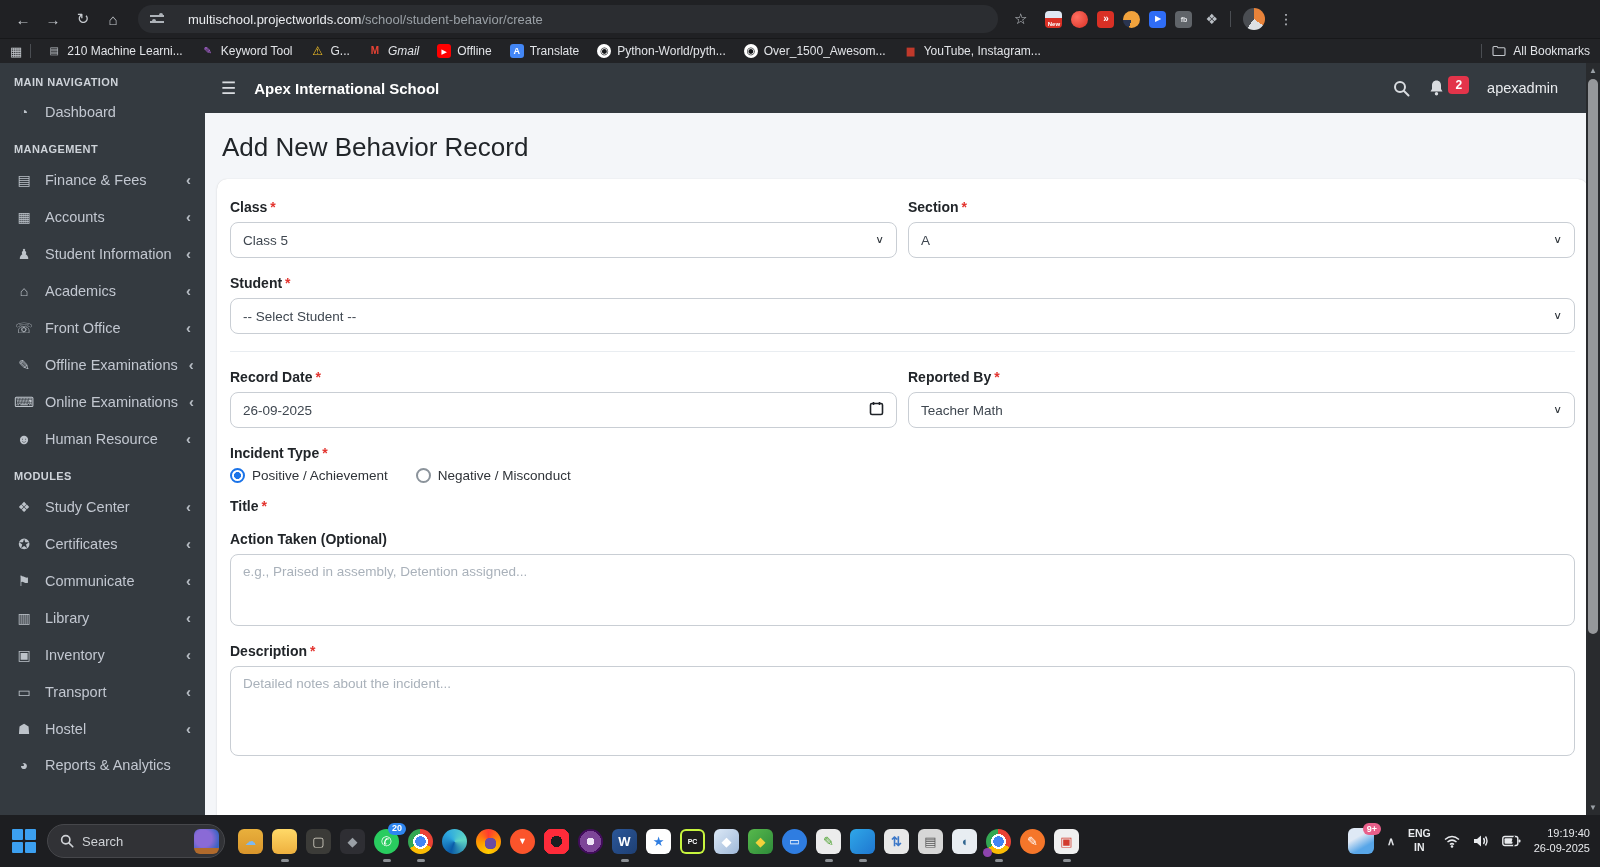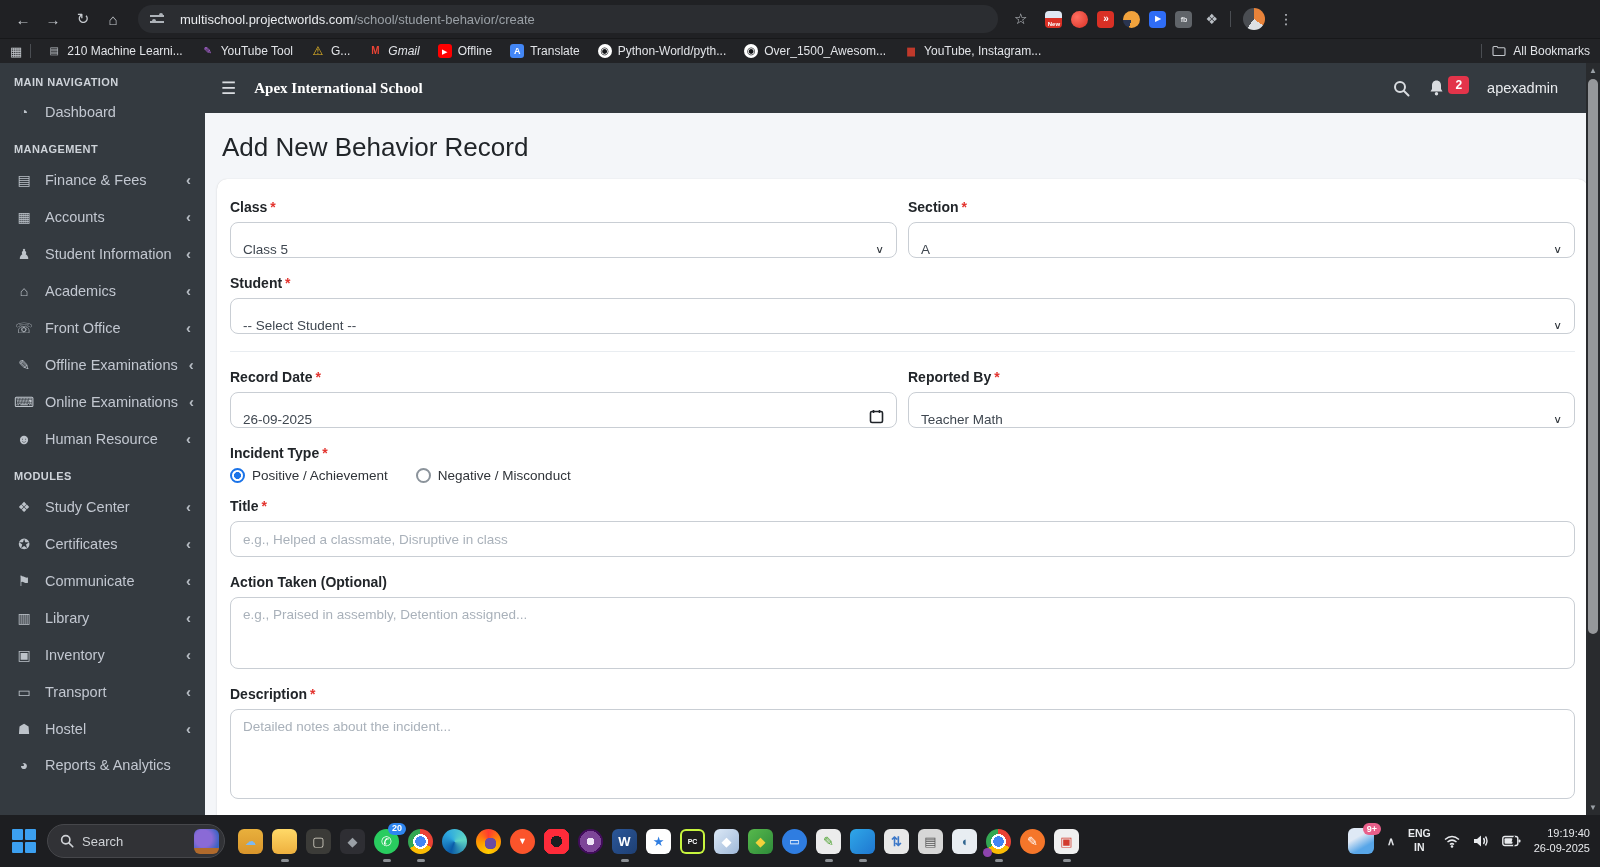--- a/index.html
+++ b/index.html
@@ -8,21 +8,21 @@
     --chrome-bg:#202124; --taskbar-bg:#1d1e21;
   }
   *{box-sizing:border-box;}
   html,body{margin:0;padding:0;background:#000;}
   body{width:1600px;height:867px;overflow:hidden;font-family:"Liberation Sans",sans-serif;}
   .screen{position:relative;width:1600px;height:867px;background:var(--chrome-bg);overflow:hidden;}
 
   
   .chrome-toolbar{height:38px;background:var(--chrome-bg);display:flex;align-items:center;padding:0 10px;gap:4px;}
   .nav-btn{width:26px;height:26px;border-radius:50%;color:#c6cacf;font-size:15px;display:flex;align-items:center;justify-content:center;flex:0 0 auto;}
-  .url-pill{flex:0 0 860px;height:28px;background:#2b2d31;border-radius:14px;display:flex;align-items:center;padding:0 12px;margin-left:8px;gap:16px;min-width:0;}
+  .url-pill{flex:0 0 860px;height:28px;background:#2b2d31;border-radius:14px;display:flex;align-items:center;padding:0 12px;margin-left:8px;gap:24px;min-width:0;}
   .tune-icon{width:14px;height:10px;flex:0 0 auto;background:
     linear-gradient(#aeb3b9,#aeb3b9) 0 1px/14px 2px no-repeat,
     linear-gradient(#aeb3b9,#aeb3b9) 0 7px/14px 2px no-repeat;position:relative;}
   .tune-icon::before{content:"";position:absolute;left:9px;top:-1px;width:4px;height:4px;border-radius:50%;background:#aeb3b9;}
   .tune-icon::after{content:"";position:absolute;left:2px;top:5px;width:4px;height:4px;border-radius:50%;background:#aeb3b9;}
   .url-host{color:#e9ebee;font-size:13px;white-space:nowrap;}
   .url-path{color:#9aa0a6;font-size:13px;white-space:nowrap;overflow:hidden;text-overflow:ellipsis;}
   .star-btn{color:#c6cacf;font-size:15px;margin-left:12px;}
   .ext-strip{display:flex;align-items:center;gap:9px;margin-left:14px;}
   .ext-icon{width:17px;height:17px;border-radius:4px;display:flex;align-items:center;justify-content:center;overflow:hidden;line-height:1;}
@@ -49,35 +49,35 @@
   .brand-text{font-size:17px;color:#eceef0;letter-spacing:.3px;white-space:nowrap;}
   .nav-header{font-size:11px;font-weight:600;color:#ced3d9;letter-spacing:.4px;padding:13px 14px 6px;}
   .side-item{display:flex;align-items:center;gap:11px;padding:10px 14px;font-size:14.5px;color:#c2c7d0;cursor:pointer;}
   .side-icon{width:20px;text-align:center;font-size:14px;color:#bdc3ca;flex:0 0 auto;}
   .side-label{white-space:nowrap;}
   .side-chevron{margin-left:auto;color:#b6bcc3;font-size:15px;font-weight:700;}
 
   .main{flex:1;display:flex;flex-direction:column;min-width:0;background:var(--content-bg);}
   .navbar{height:50px;background:var(--navbar-bg);display:flex;align-items:center;padding:0 16px;gap:16px;flex:0 0 auto;}
   .hamburger{font-size:17px;color:#d9dce0;}
-  .school-name{font-weight:700;font-size:15px;color:#fff;margin-left:2px;white-space:nowrap;font-family:Liberation Serif, serif;}
+  .school-name{font-weight:700;font-size:15px;color:#fff;margin-left:2px;white-space:nowrap;}
   .nav-right{margin-left:auto;display:flex;align-items:center;gap:18px;}
   .nav-icon{display:flex;align-items:center;}
   .bell-wrap{display:flex;align-items:flex-start;}
   .count-badge{background:var(--badge-red);color:#fff;font-size:12px;font-weight:700;padding:2px 7px;border-radius:4px;margin-left:3px;margin-top:-3px;}
   .username{font-size:14.5px;color:#e9ebee;margin-right:26px;}
 
   .content{flex:1;padding:12px 12px 8px;overflow:hidden;}
   .page-title{font-size:26px;font-weight:400;color:#212529;margin:7px 5px 16px;}
   .card{background:#fff;border-radius:10px;box-shadow:0 0 1px rgba(0,0,0,.15),0 1px 3px rgba(0,0,0,.08);padding:20px 13px;height:700px;}
   .form-grid{display:grid;grid-template-columns:1fr 1fr;column-gap:11px;}
   .f-block{margin-bottom:17px;}
   .f-label{font-size:14px;font-weight:700;color:#212529;margin-bottom:7px;}
   .req{color:#e3342f;margin-left:3px;font-weight:700;}
-  .control{height:36px;width:100%;border:1px solid #c9ced4;border-radius:8px;display:flex;align-items:flex-end;padding:0 12px;font-size:13.5px;color:#3f4750;background:#fff;}
+  .control{height:36px;width:100%;border:1px solid #c9ced4;border-radius:8px;display:flex;align-items:center;padding:0 12px;font-size:13.5px;color:#3f4750;background:#fff;}
   .caret{margin-left:auto;color:#2e343a;font-size:12px;transform:scaleY(.85);}
   .text-input{height:36px;width:100%;border:1px solid #c9ced4;border-radius:8px;padding:0 12px;font-size:13.5px;color:#3f4750;outline:none;font-family:"Liberation Sans",sans-serif;}
   .ta{width:100%;border:1px solid #c9ced4;border-radius:8px;padding:9px 12px;font-size:13.5px;color:#3f4750;resize:none;outline:none;font-family:"Liberation Sans",sans-serif;display:block;}
   .text-input::placeholder,.ta::placeholder{color:#a9b1ba;}
   .hr{border-top:1px solid #e9edf1;margin:17px 0;}
   .radio-row{display:flex;gap:28px;align-items:center;margin:2px 0 15px;}
   .radio-opt{display:flex;align-items:center;gap:7px;}
   .radio{width:15px;height:15px;border-radius:50%;border:2px solid #8b939b;flex:0 0 auto;background:#fff;}
   .radio.checked{border-color:var(--radio-blue);background:radial-gradient(circle,var(--radio-blue) 0 42%,#fff 48%);}
   .radio-label{font-size:13.5px;color:#2f3338;}
@@ -146,21 +146,21 @@
   <div class="bookmarks-bar">
     <div class="apps-grid">▦</div>
     <div class="bm-sep"></div>
     <div class="bm-strip">
         <div class="bm">
           <div class="bm-fav" style="color:#b9bec4">▤</div>
           <div style="display: inline;">210 Machine Learni...</div>
         </div>
         <div class="bm">
           <div class="bm-fav" style="color:#c06df0">✎</div>
-          <div style="display: inline;">YouTube Tool</div>
+          <div style="display: inline;">Keyword Tool</div>
         </div>
         <div class="bm">
           <div class="bm-fav" style="color:#f7c325;font-size:12px">⚠</div>
           <div style="display: inline;">G...</div>
         </div>
         <div class="bm">
           <div class="bm-fav" style="color:#ea4335;font-weight:700">M</div>
           <div style="display: inline; font-style: italic;">Gmail</div>
         </div>
         <div class="bm">
@@ -370,21 +370,20 @@
               </div>
               <div class="radio-opt">
                 <span class="radio"></span>
                 <span class="radio-label">Negative / Misconduct</span>
               </div>
             </div>
           </div>
 
           <div class="f-block">
             <div class="f-label"><span>Title</span><span class="req">*</span></div>
-            <input class="text-input" type="text" placeholder="e.g., Helped a classmate, Disruptive in class" style="">
           </div>
 
           <div class="f-block">
             <div class="f-label">Action Taken (Optional)</div>
             <textarea class="ta" style="height: 72px;" placeholder="e.g., Praised in assembly, Detention assigned..."></textarea>
           </div>
 
           <div class="f-block">
             <div class="f-label"><span>Description</span><span class="req">*</span></div>
             <textarea class="ta" style="height: 90px;" placeholder="Detailed notes about the incident..."></textarea>

